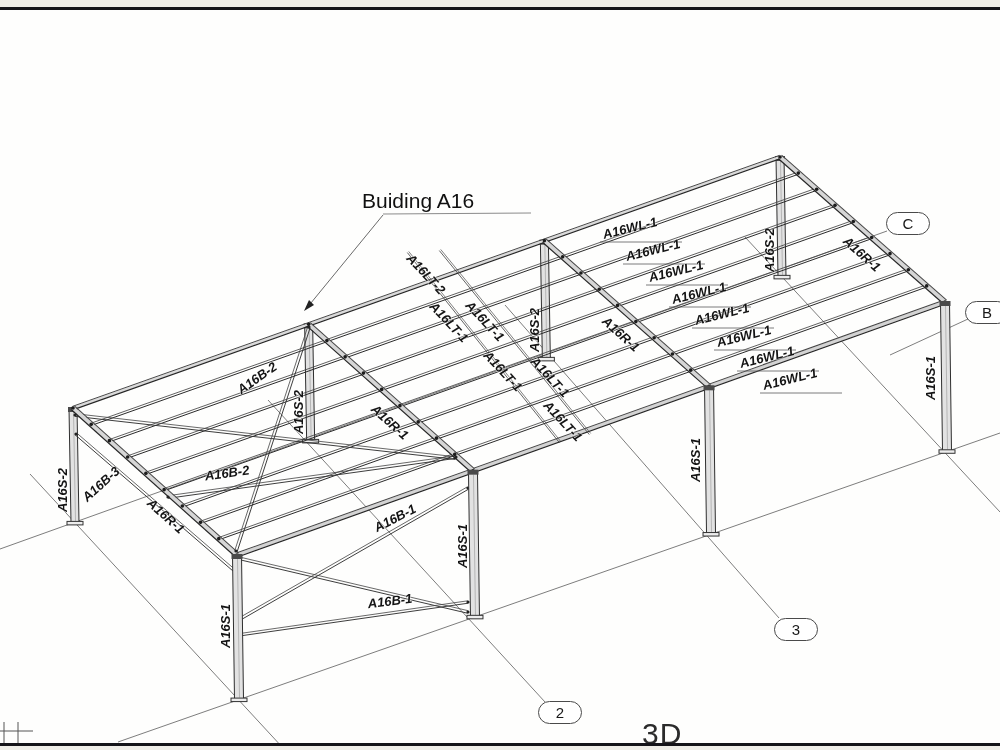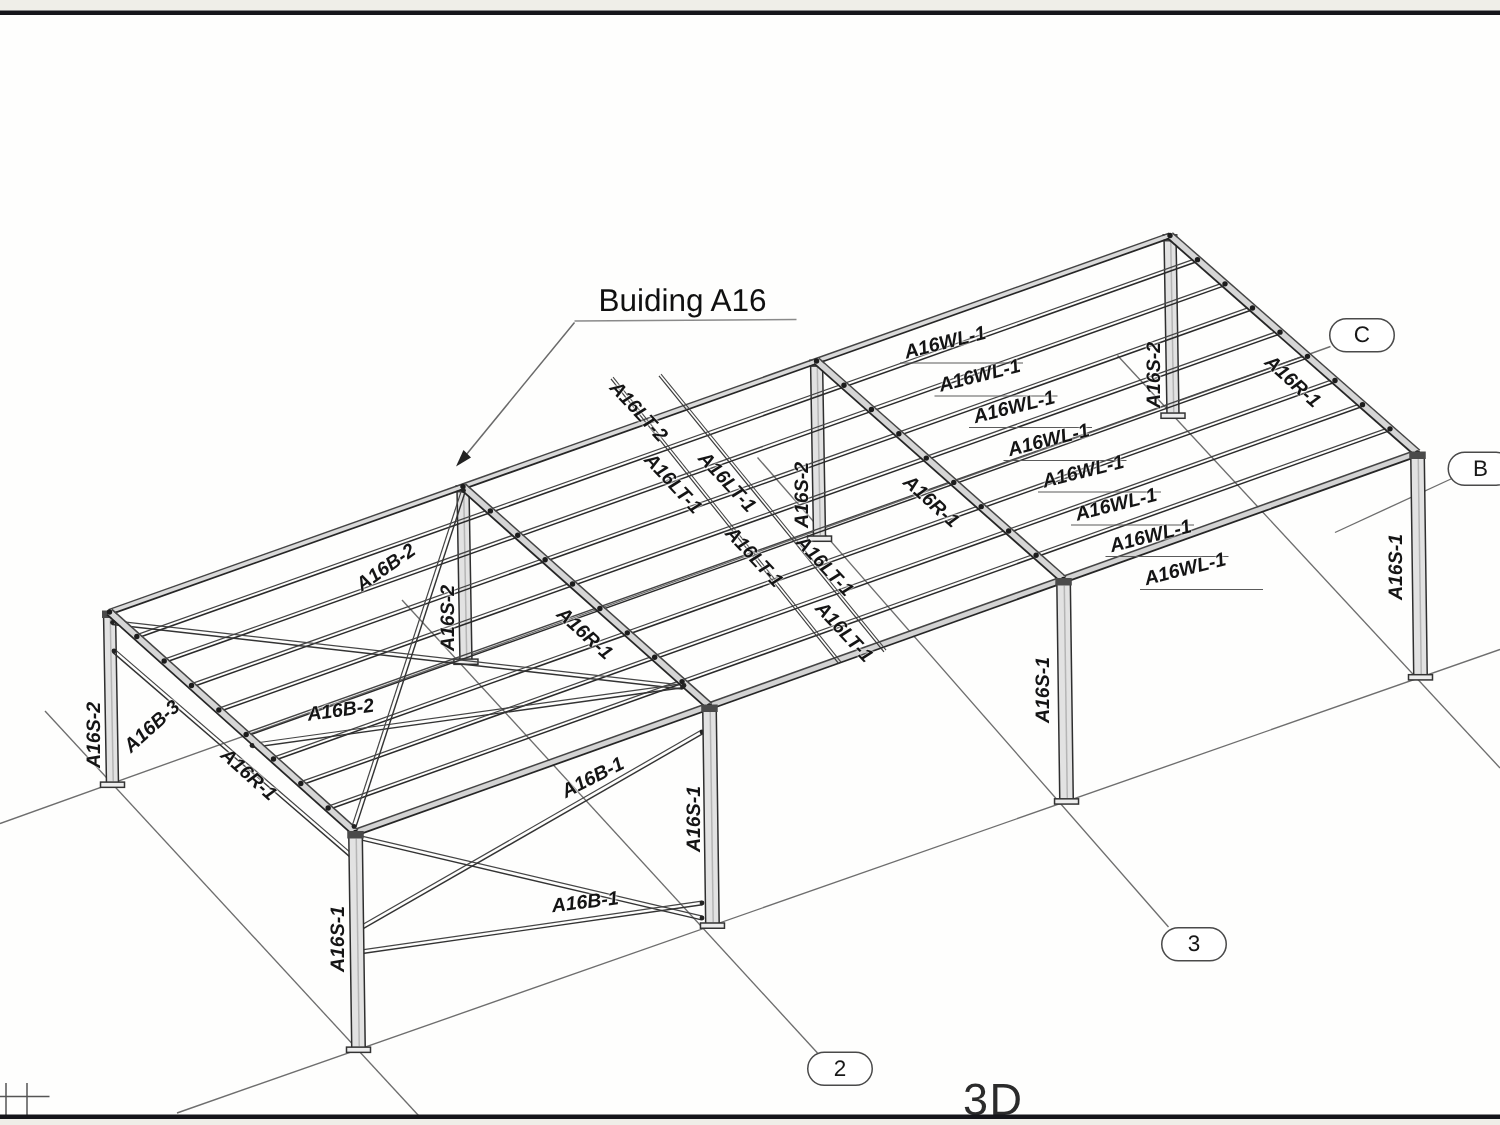--- a/index.html
+++ b/index.html
@@ -7,21 +7,21 @@
          font-family:"Liberation Sans","DejaVu Sans",sans-serif;}
   .strip-top{position:absolute;left:0;top:0;width:1000px;height:7px;background:#efeee8;}
   .rule-top{position:absolute;left:0;top:7px;width:1000px;height:2.5px;background:#15151a;}
   .rule-bottom{position:absolute;left:0;top:743px;width:1000px;height:2.5px;background:#15151a;}
   .strip-bottom{position:absolute;left:0;top:745.5px;width:1000px;height:4.5px;background:#efeee8;}
   svg#drawing{position:absolute;left:0;top:0;}
   #labels{position:absolute;left:0;top:0;width:1000px;height:750px;pointer-events:none;}
   .lbl{position:absolute;font-style:italic;font-weight:bold;font-size:13px;color:#141414;
        white-space:nowrap;transform-origin:center;
        text-shadow:0 0 1px #fff,0 0 2px #fff;}
-  .title{position:absolute;left:399px;top:189px;font-size:21px;color:#101010;white-space:nowrap;}
+  .title{position:absolute;left:362px;top:189px;font-size:21px;color:#101010;white-space:nowrap;}
   .bubble{position:absolute;width:42px;height:21px;border:1.2px solid #4a4a4a;border-radius:12px;
           background:#fff;text-align:center;line-height:21px;font-size:15px;color:#181818;}
   .view-label{position:absolute;left:642px;top:717px;font-size:30px;color:#2b2b2b;letter-spacing:1px;}
 </style>
 </head>
 <body>
 
 <div class="sheet">
   <div class="strip-top"></div>
   <div class="rule-top"></div>

